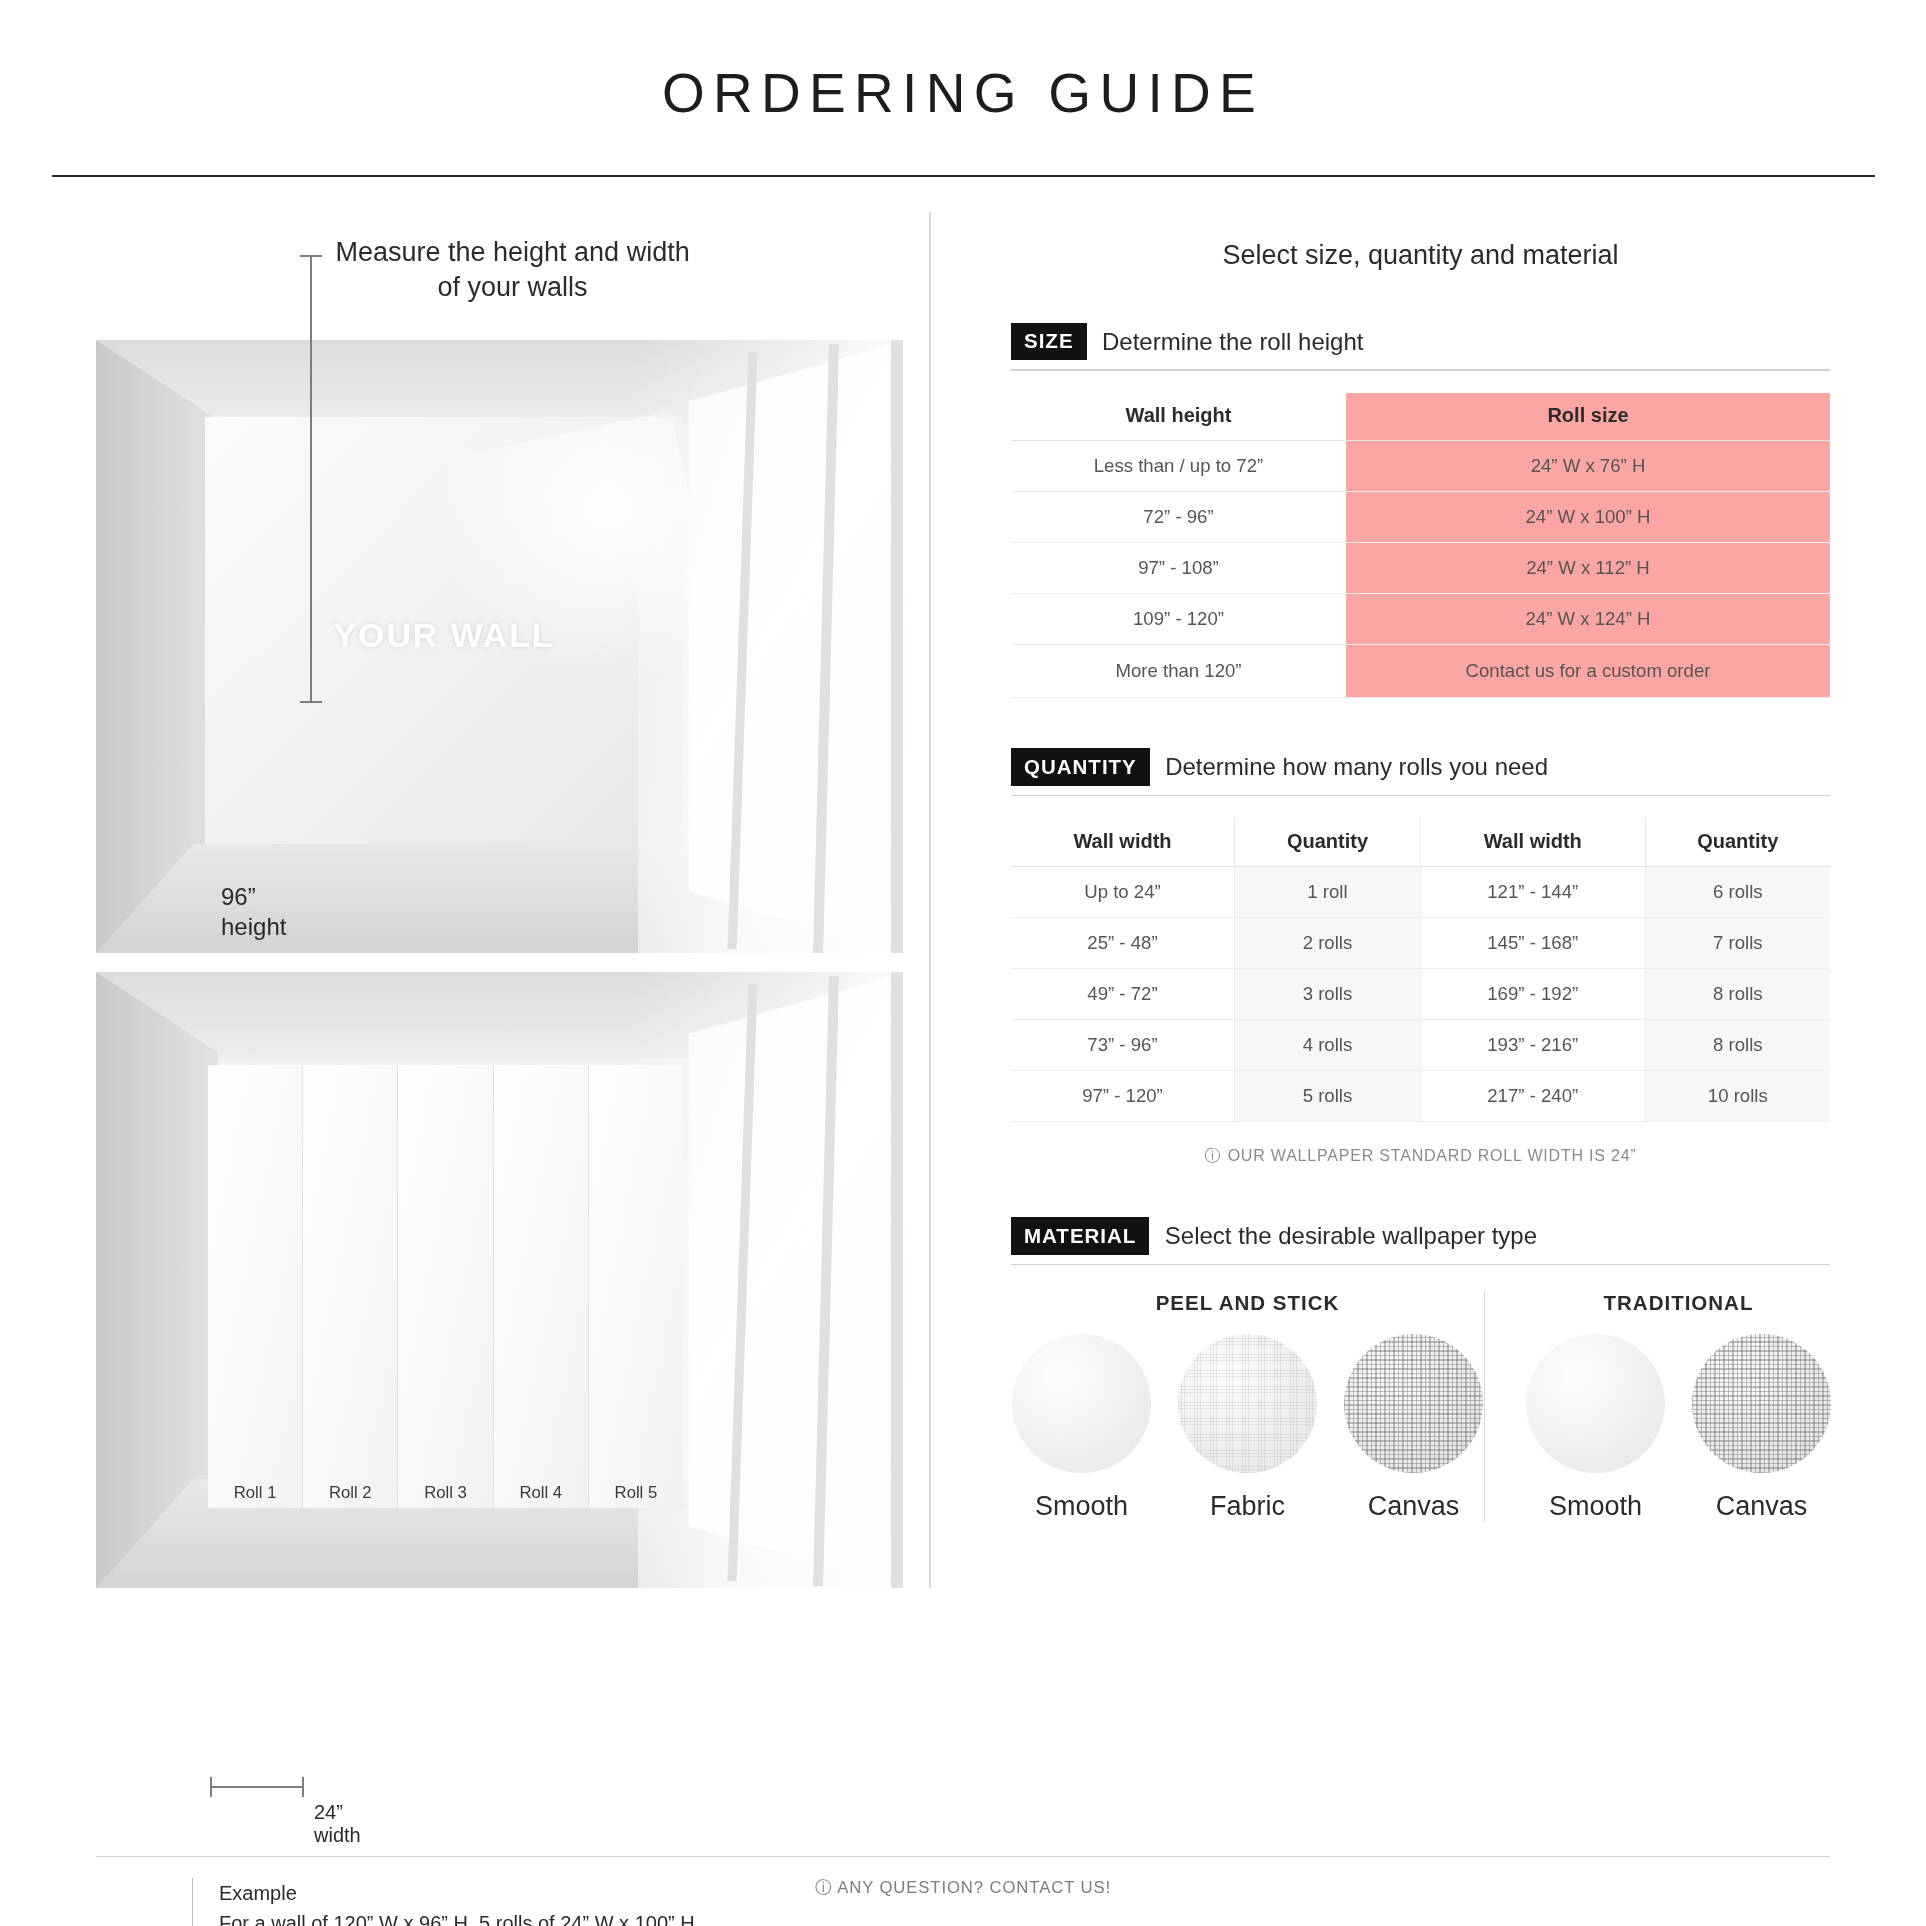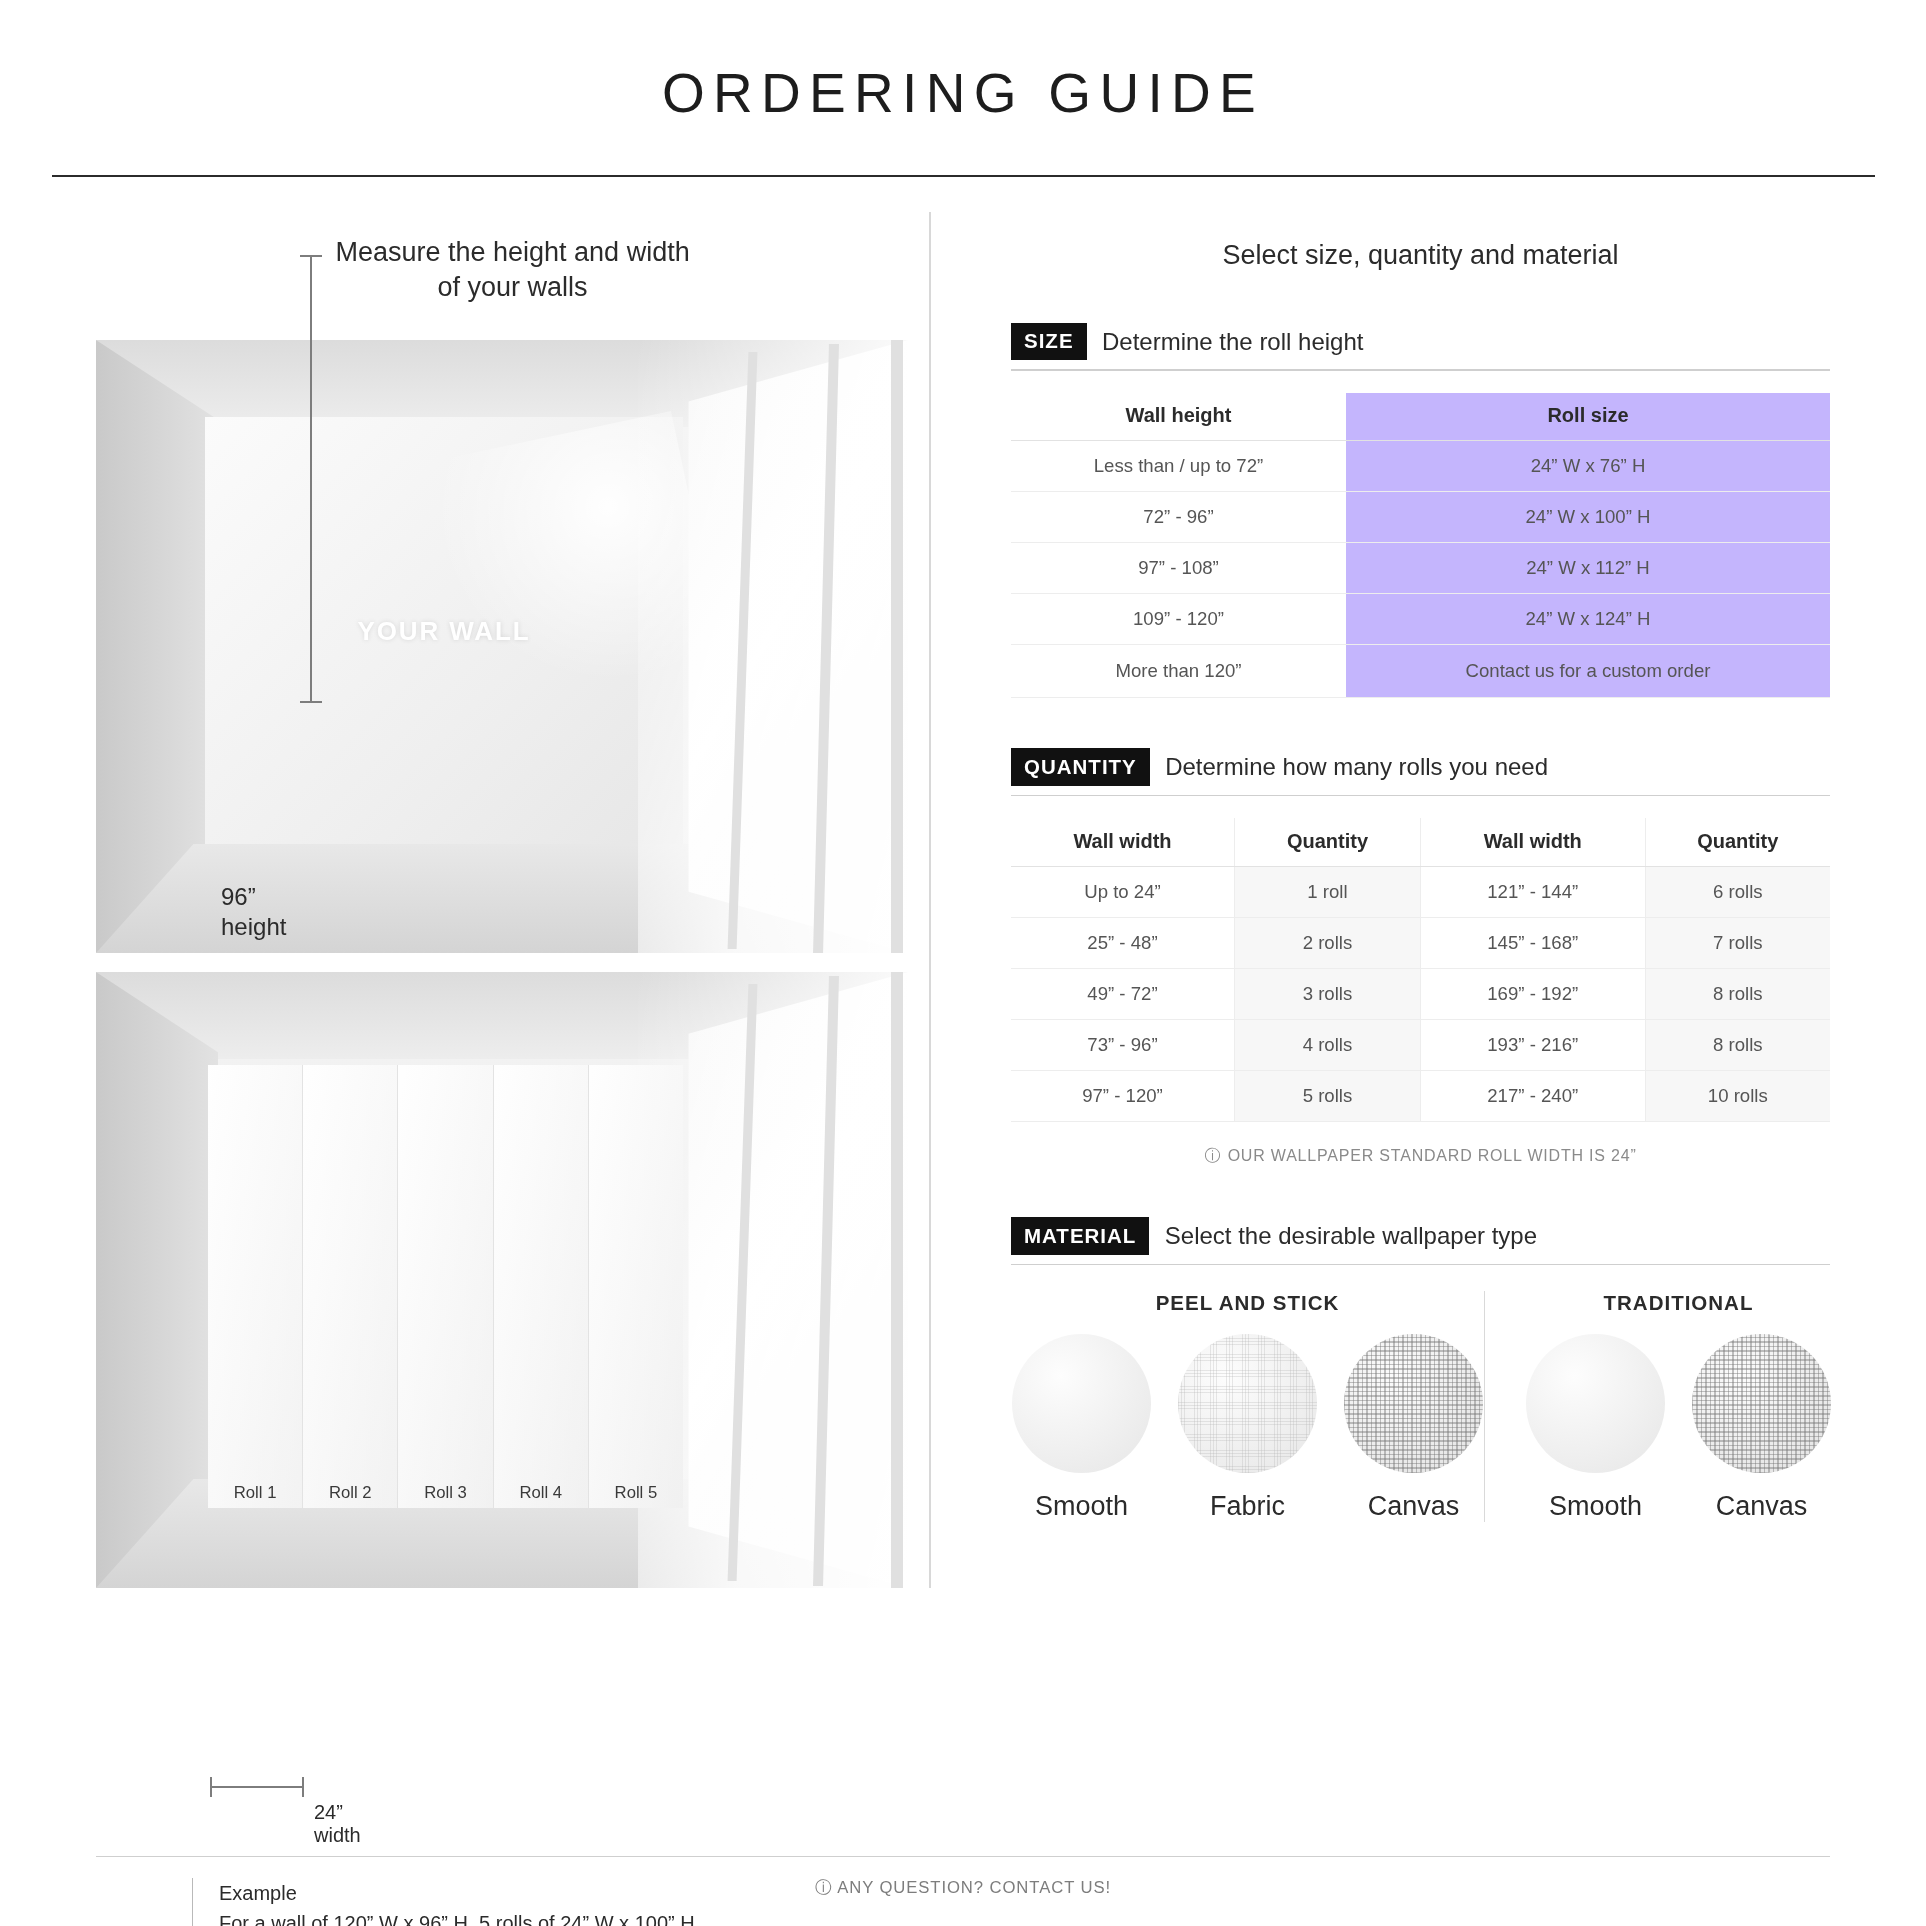--- a/index.html
+++ b/index.html
@@ -99,21 +99,21 @@
   .m1 { right: 161px; top: 11.6px; width: 9px; height: 597px; transform: skewX(-2deg); }
   .m2 { right: 77px; top: 3.9px;  width: 10.3px; height: 610px; transform: skewX(-1.5deg); }
   .m3 { right: 5.1px;   top: 0;    width: 11.6px; height: 616px; }
   .glow {
     position: absolute; right: 0; top: 0; width: 270px; height: 100%;
     background: linear-gradient(105deg, rgba(255,255,255,0) 0%, rgba(255,255,255,0.85) 60%, rgba(255,255,255,1) 100%);
   }
 
   .your-wall-label {
     position: absolute; left: 109px; top: 276px; width: 478px;
-    text-align: center; color: #ffffff; font-size: 26px; font-weight: 700;
+    text-align: center; color: #ffffff; font-size: 34px; font-weight: 700;
     letter-spacing: 1.9px;
     text-shadow: 0 0 5.1px rgba(0,0,0,0.12);
   }
 
   
   .dim-v {
     position: absolute; left: 214px; top: 78px; width: 1.9px; height: 448px;
     background: #7d7d7d;
   }
   .dim-v::before, .dim-v::after {
@@ -189,21 +189,21 @@
 
   table { width: 100%; border-collapse: collapse; margin-top: 22px; }
   th {
     font-size: 20px; font-weight: 700; color: #2b2b2b; padding: 11.6px 0 13px 0;
     border-bottom: 1.3px solid #e2e2e2; text-align: center;
   }
   td {
     font-size: 18.6px; color: #555555; padding: 14px 0; text-align: center;
     border-bottom: 1.3px solid #ededed;
   }
-  .size-table tr td:last-child, .size-table tr th:last-child { background: #c4b5fd; }
+  .size-table tr td:last-child, .size-table tr th:last-child { background: #fca5a5; }
   .qty-table td, .qty-table th { border-right: 1.3px solid #ededed; }
   .qty-table td:last-child, .qty-table th:last-child { border-right: none; }
   .qty-table tr td:nth-child(2), .qty-table tr td:nth-child(4) { background: #f7f7f7; }
   .two-line { line-height: 1.3; }
 
   .note {
     text-align: center; font-size: 16px; color: #8a8a8a; letter-spacing: 0.8px;
     margin-top: 24.4px;
   }
   .note .i { display: inline-block; margin-right: 6.4px; }

